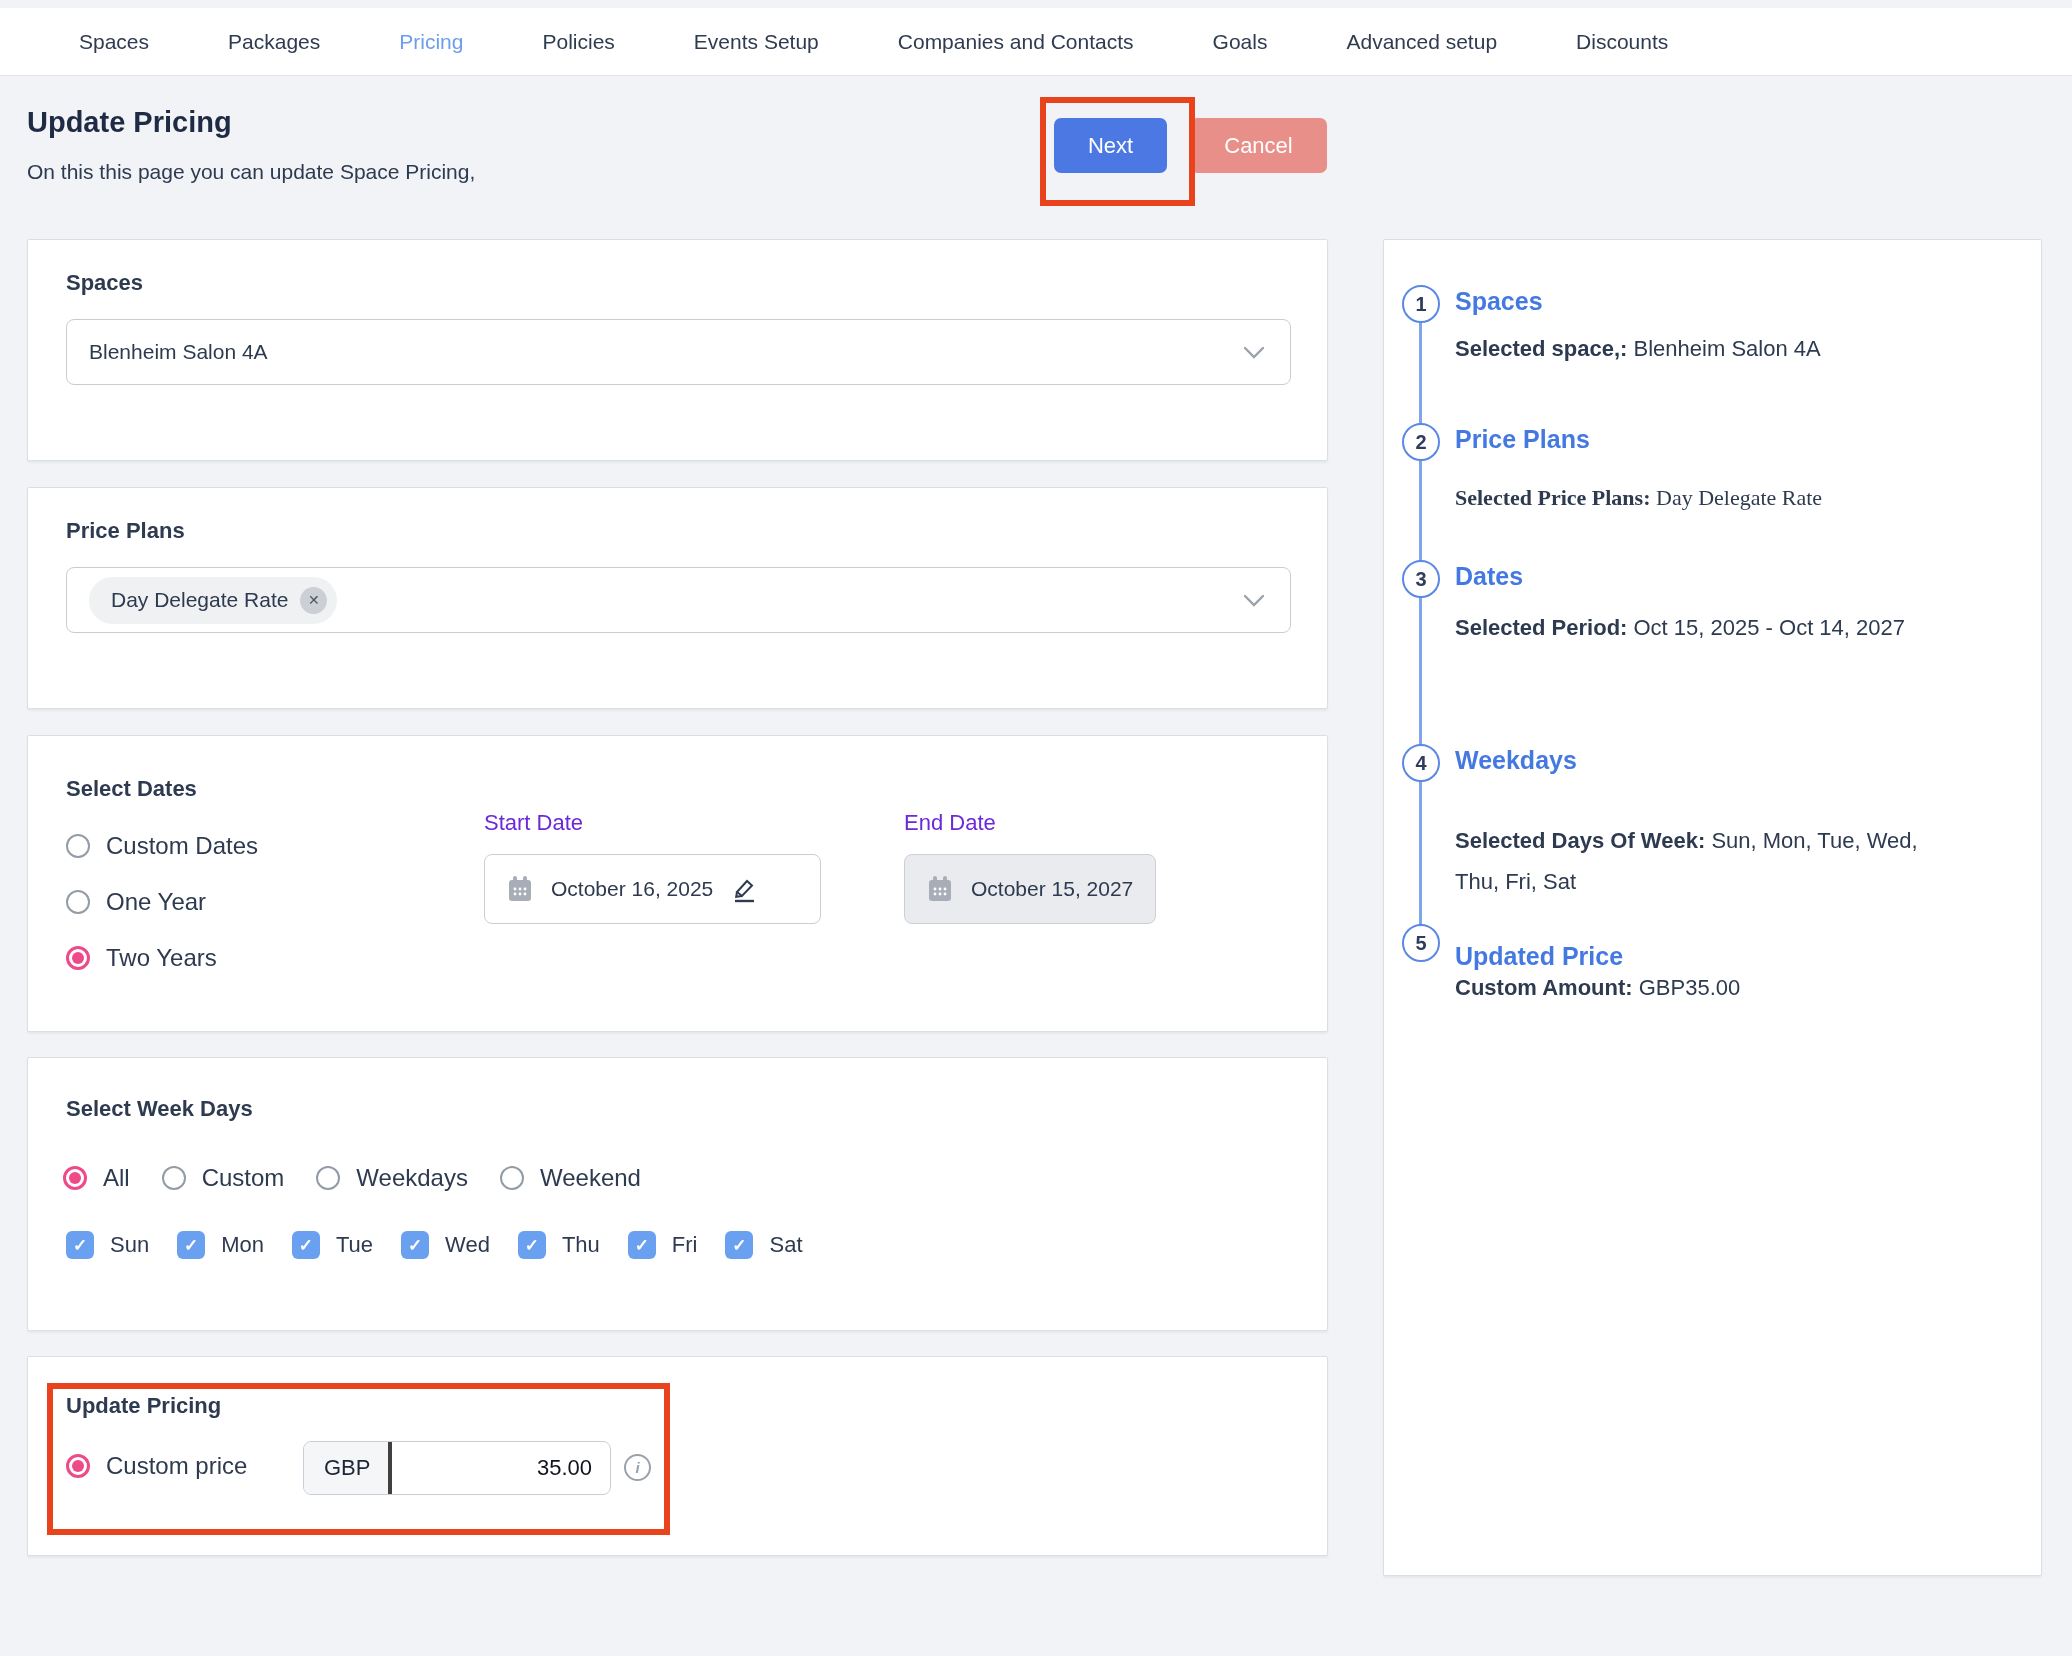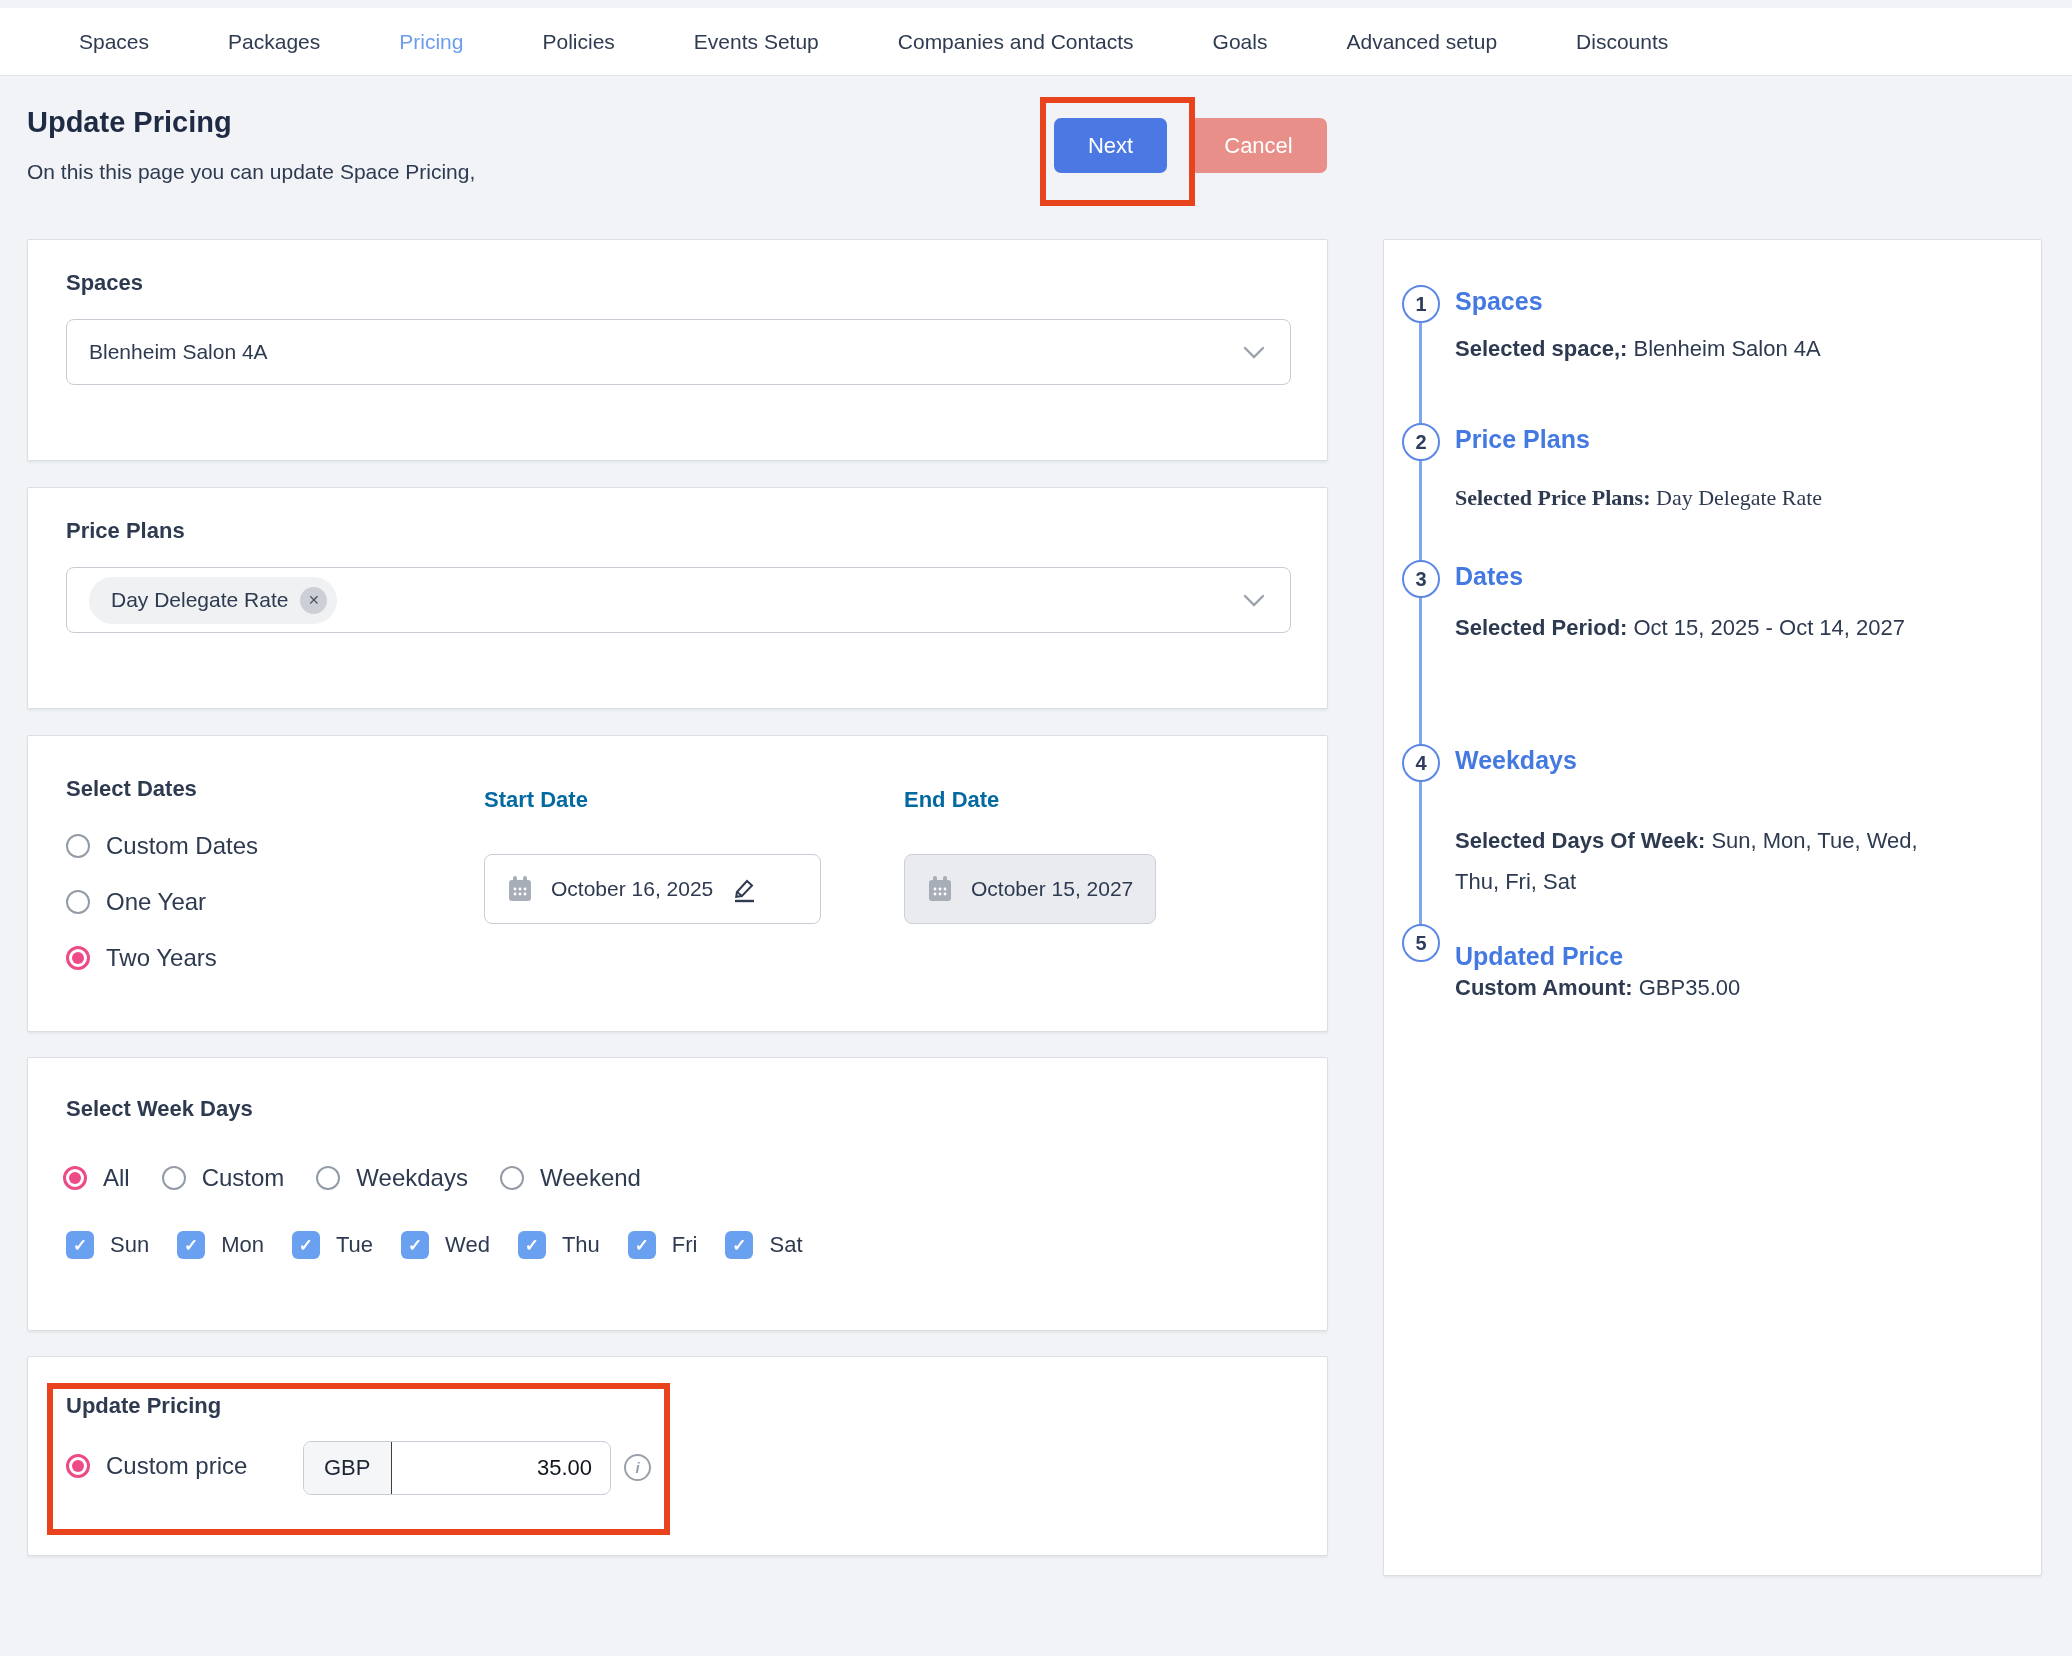--- a/index.html
+++ b/index.html
@@ -49,40 +49,40 @@
   .radio{width:24px;height:24px;border:2px solid #939ba6;border-radius:50%;background:#fff;
          box-sizing:border-box;position:relative;flex:none;cursor:pointer;}
   .radio.checked{border:3px solid #ee4a87;}
   .radio.checked::after{content:"";position:absolute;inset:3px;border-radius:50%;background:#ee4a87;}
   .vradios{position:absolute;left:38px;display:flex;flex-direction:column;gap:26px;}
   .hradios{position:absolute;display:flex;gap:32px;}
   .radio-row{display:flex;align-items:center;gap:16px;height:30px;cursor:pointer;}
   .rlabel{font-size:24px;color:#2e3a50;white-space:nowrap;}
 
   
-  .date-label{position:absolute;top:51px;font-size:22px;font-weight:700;color:#0369a1;}
+  .date-label{position:absolute;top:74px;font-size:22px;font-weight:400;color:#6d28d9;}
   .datefield{position:absolute;top:118px;height:70px;border:1px solid #c9ced6;border-radius:8px;
              background:#fff;display:flex;align-items:center;padding:0 18px 0 22px;
              gap:18px;box-sizing:border-box;cursor:pointer;}
   .datefield.disabled{background:#e9ebef;border-color:#ccd1d8;cursor:default;}
   .datefield .dtext{font-size:21px;color:#2e3a50;white-space:nowrap;}
 
   
   .cbrow{position:absolute;display:flex;gap:28px;}
   .cb-item{display:flex;align-items:center;gap:16px;height:30px;cursor:pointer;}
   .checkbox{width:28px;height:28px;border-radius:6px;background:#6aa0f0;flex:none;
             display:flex;align-items:center;justify-content:center;cursor:pointer;}
   .checkbox::after{content:"✓";color:#fff;font-size:17px;font-weight:700;}
   .cblabel{font-size:22px;color:#2e3a50;}
 
   
   .price-row{position:absolute;left:38px;top:95px;display:flex;align-items:center;gap:16px;}
   .price-input{position:absolute;left:275px;top:84px;width:308px;height:54px;border:1px solid #c9ced6;
                border-radius:8px;background:#fff;display:flex;overflow:hidden;box-sizing:border-box;}
-  .ccy{width:88px;background:#f5f6f8;border-right:1px solid #404040;display:flex;align-items:center;
+  .ccy{width:88px;background:#f5f6f8;border-right:4px solid #404040;display:flex;align-items:center;
        padding-left:20px;font-size:22px;color:#1d2634;box-sizing:border-box;}
   .amt{flex:1;display:flex;align-items:center;justify-content:flex-end;padding-right:18px;
        font-size:22px;color:#10151d;}
   .info-icon{position:absolute;left:596px;top:97px;width:27px;height:27px;border:2px solid #99a1ab;
              border-radius:50%;box-sizing:border-box;display:flex;align-items:center;
              justify-content:center;font-size:15px;color:#99a1ab;font-style:italic;font-weight:600;}
 
   
   .step-line{position:absolute;left:35px;width:3px;background:#7fa6ec;z-index:0;}
   .step-circle{position:absolute;left:18px;width:38px;height:38px;border:2px solid #5b87e5;

